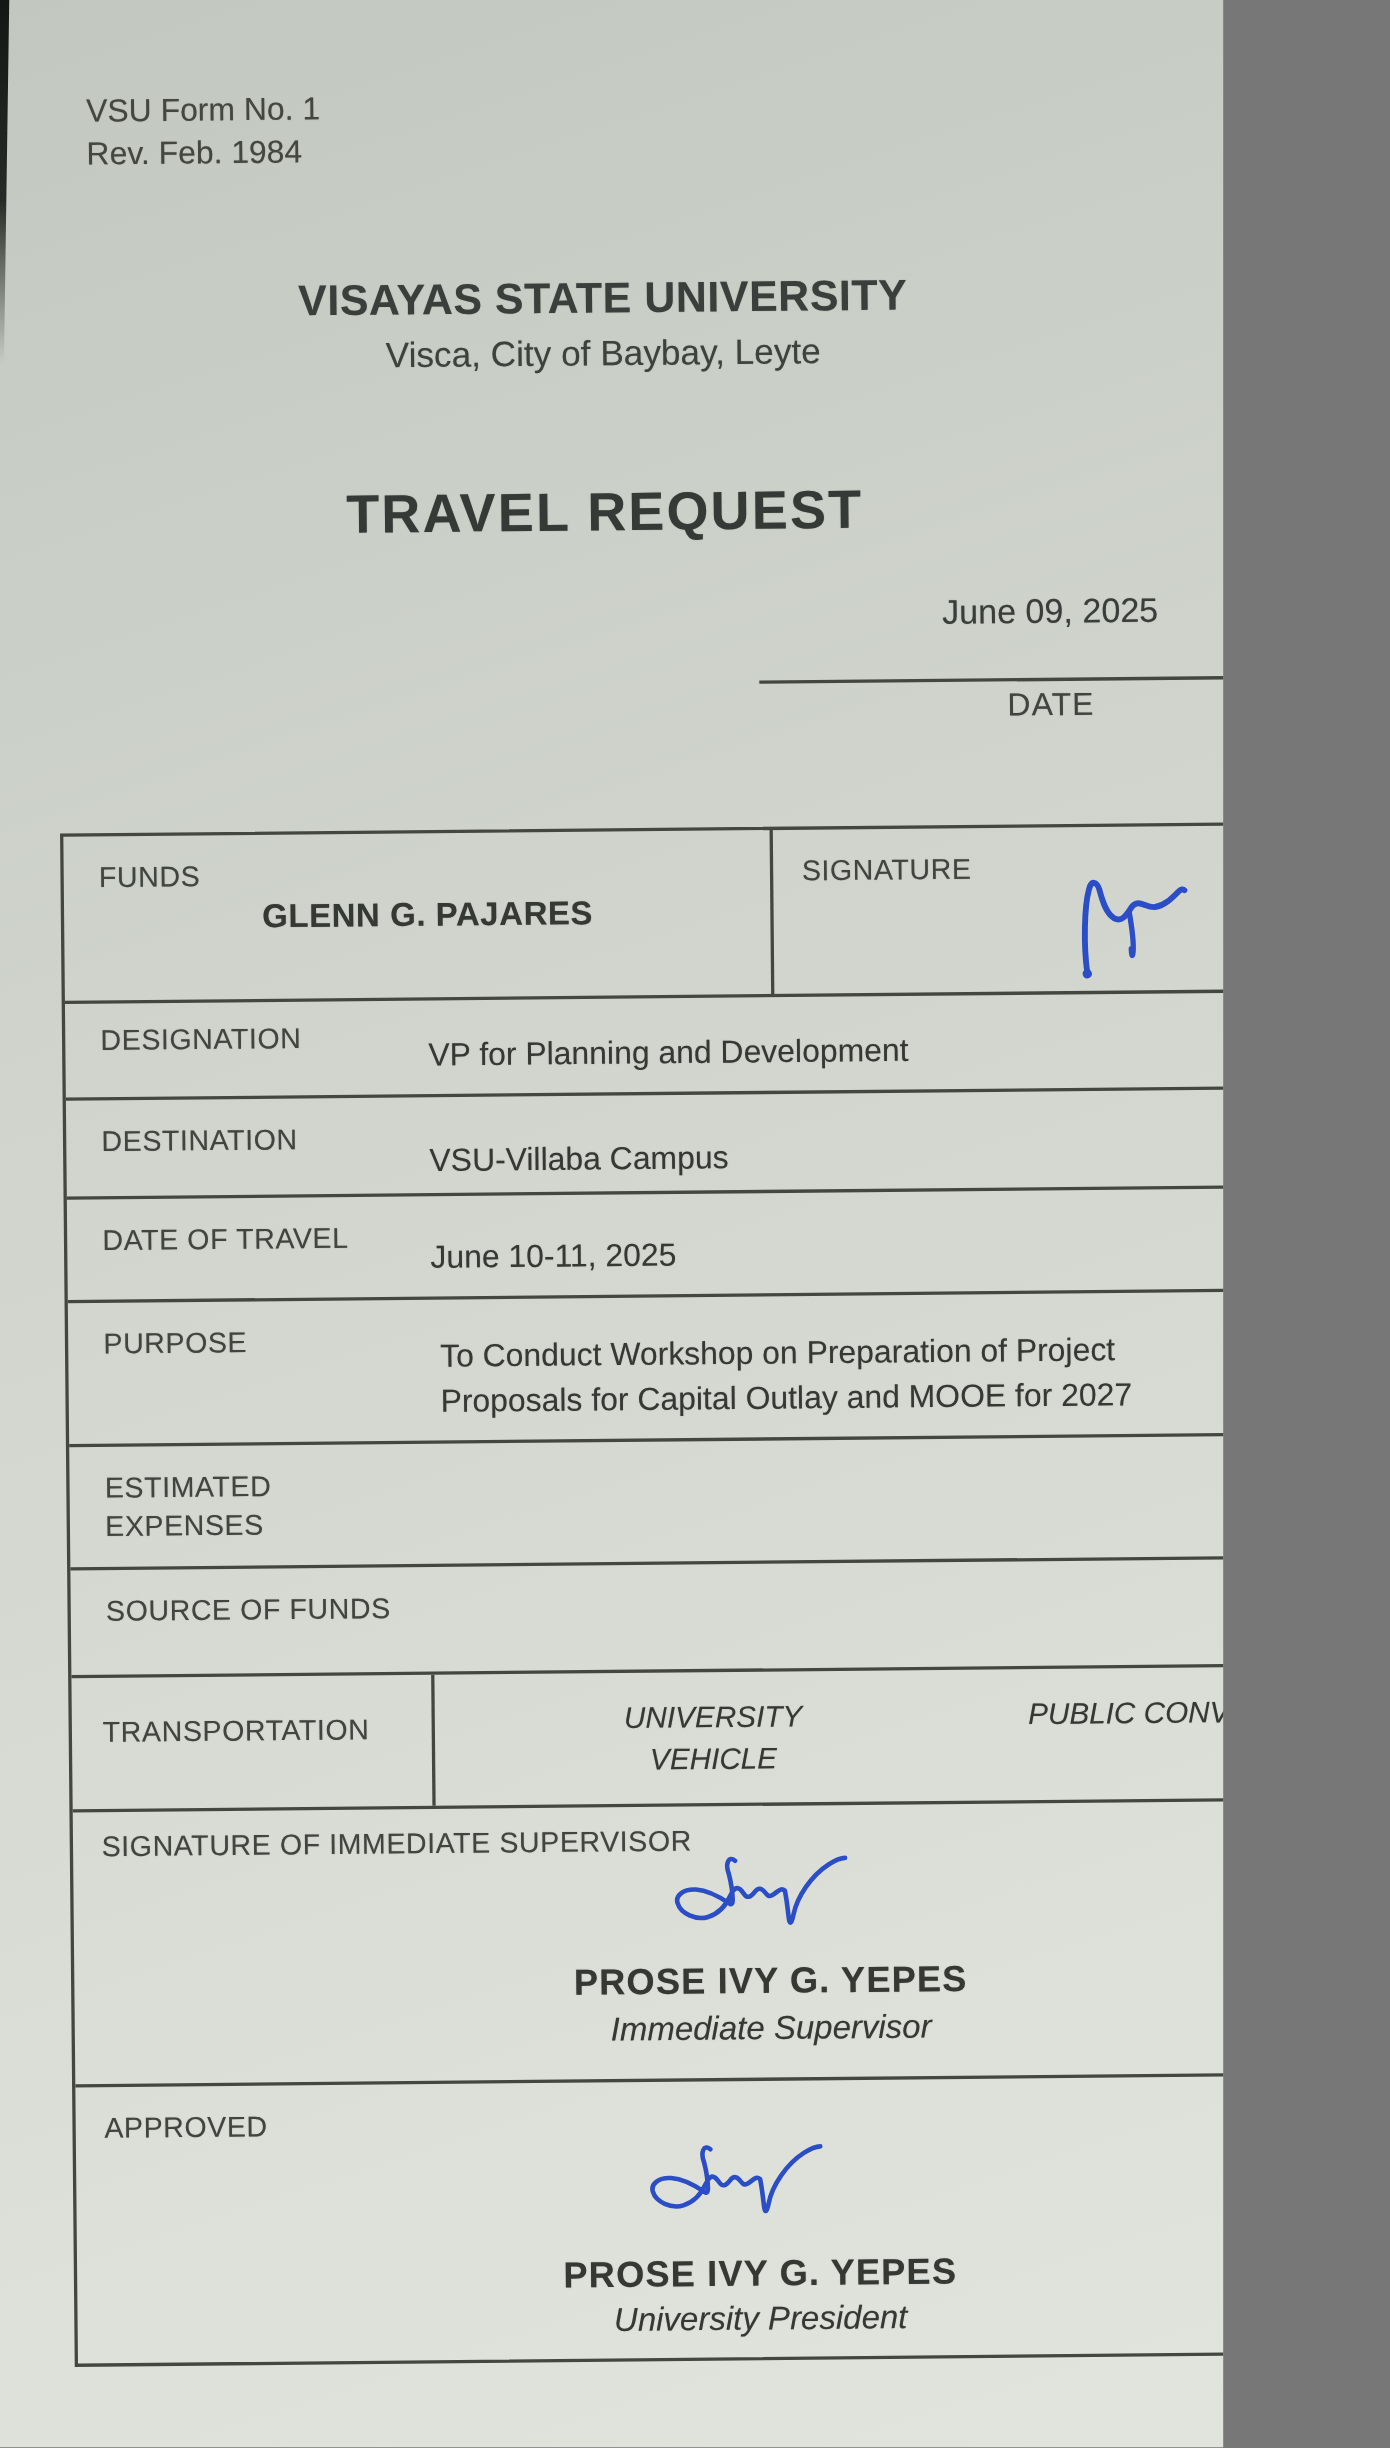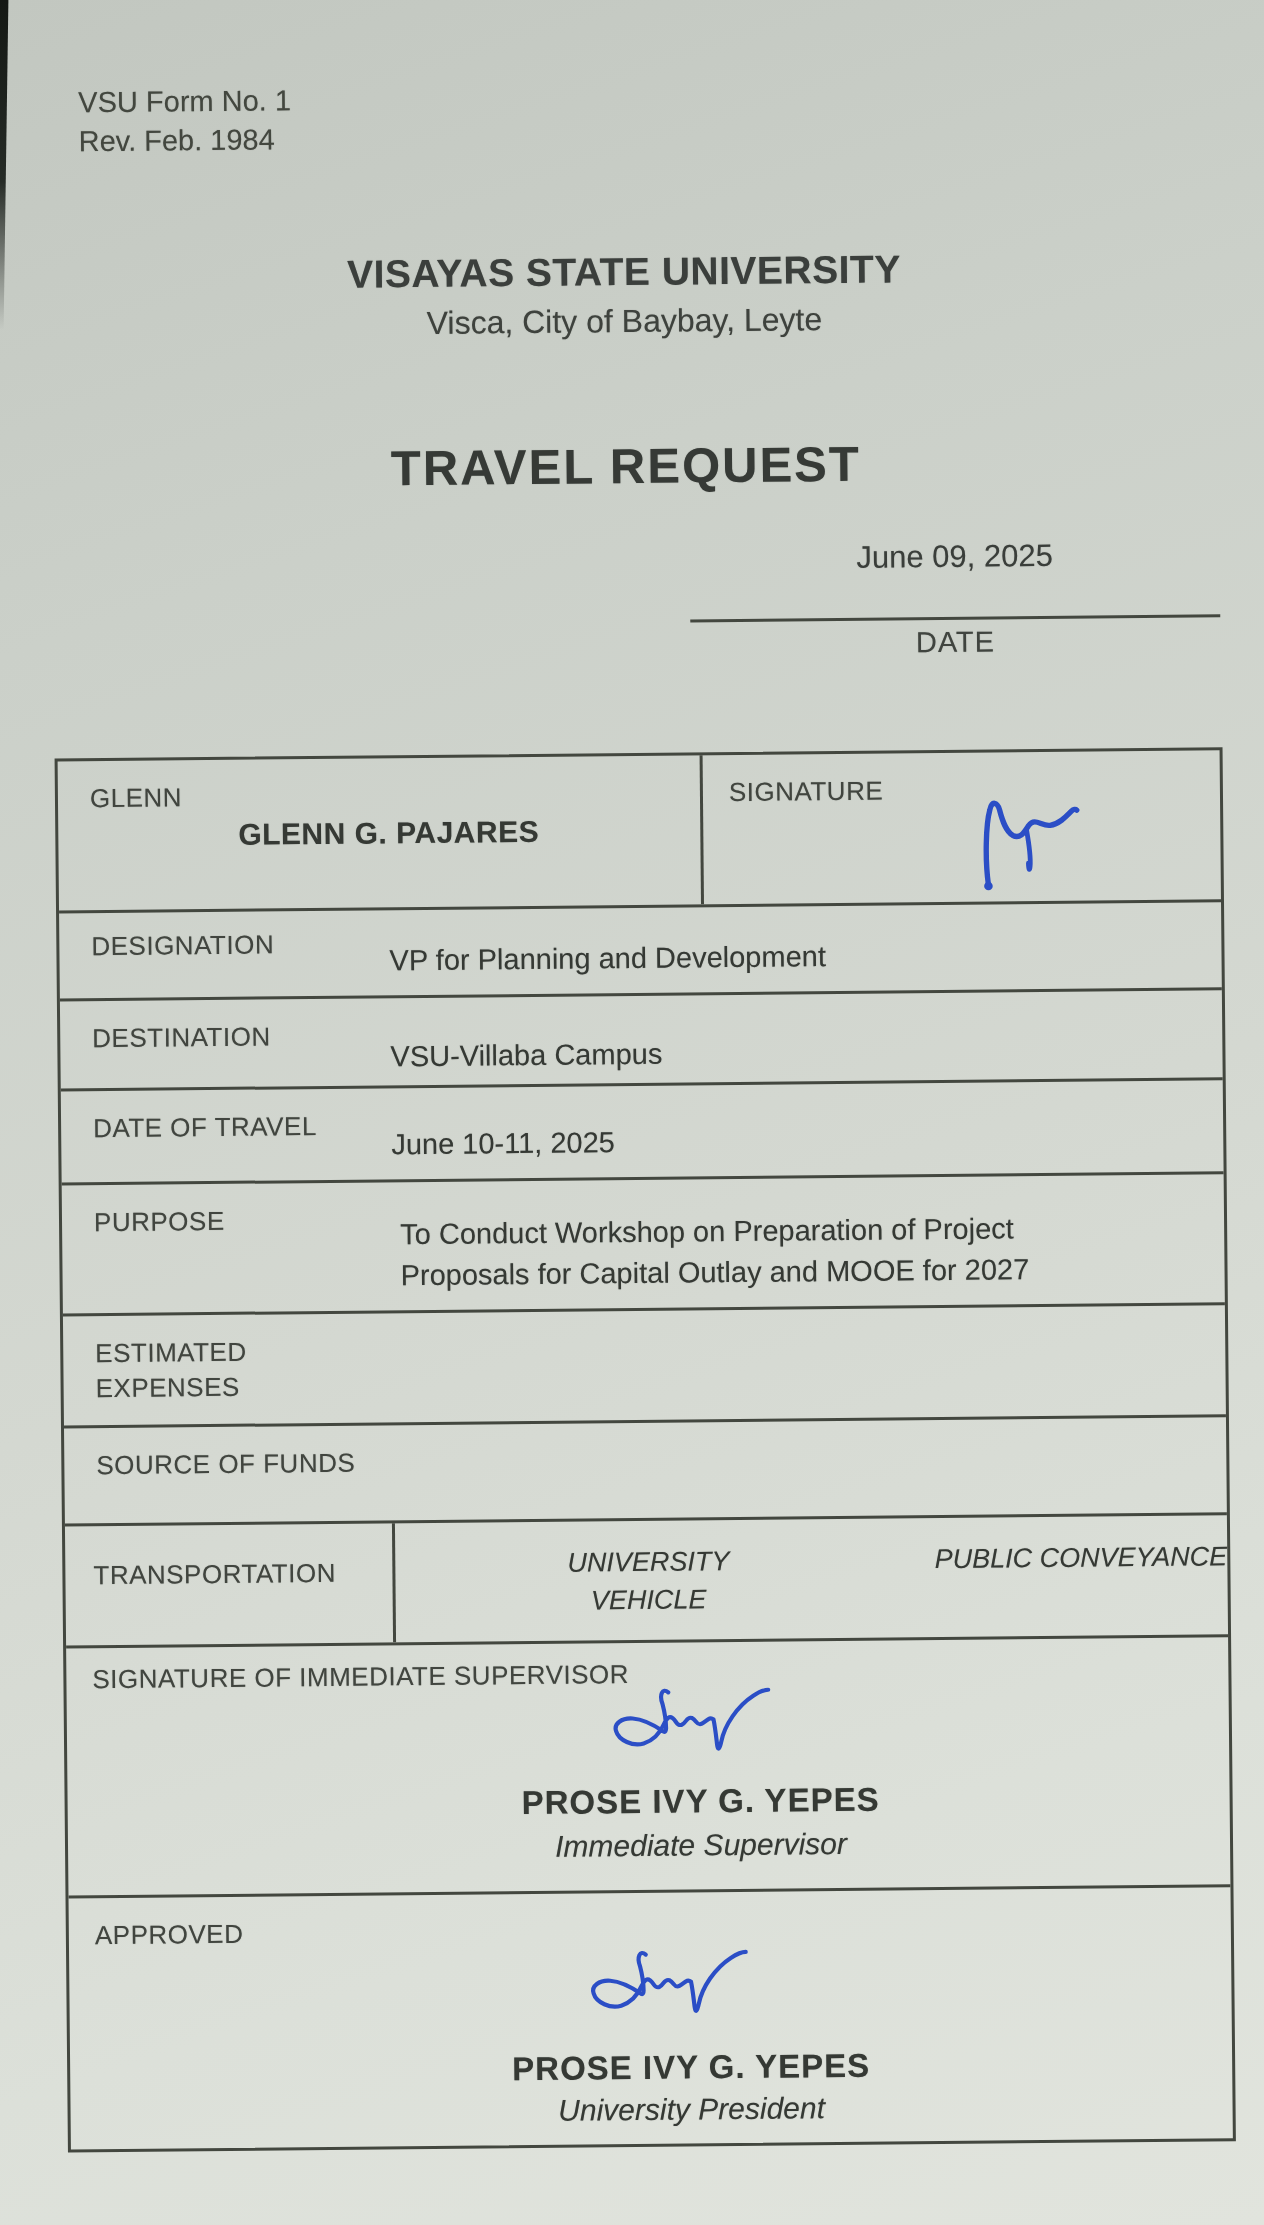--- a/index.html
+++ b/index.html
@@ -1,17 +1,17 @@
 <!DOCTYPE html>
 <html><head>
 <meta charset="utf-8">
 <style>
   html,body{margin:0;padding:0;background:#777;}
   .page{
-    position:relative;width:1264px;height:2225px;overflow:hidden;
+    position:relative;width:1112px;height:2225px;overflow:hidden;
     background:linear-gradient(162deg,#c2c7c0 0%,#cbd0c9 25%,#d4d8d1 55%,#dce0d9 80%,#e1e4dd 100%);
     font-family:"Liberation Sans","DejaVu Sans",sans-serif;color:#3b3f3c;
   }
   .content{position:absolute;inset:0;transform:rotate(-0.55deg);transform-origin:50% 50%;}
   .edge-sliver{position:absolute;left:0;top:0;width:12px;height:330px;
     background:linear-gradient(to bottom,#141814 0%,#262b26 55%,rgba(40,44,40,0) 100%);
     clip-path:polygon(0 0,70% 0,30% 100%,0 100%);}
   .soft{text-shadow:0 0 1px rgba(60,64,60,.4);}
   
   .form-no{position:absolute;left:88px;top:78px;font-size:29px;line-height:39px;color:#43473f;}
@@ -65,21 +65,21 @@
     <div class="date-block">
       <div class="date-value soft">June 09, 2025</div>
       <div class="date-line"></div>
       <div class="date-label soft">DATE</div>
     </div>
 
     <div class="form-table">
 
       <div class="trow r1">
         <div class="cell c-name">
-          <span class="lbl lbl-pad soft">GLENN</span>
+          <span class="lbl lbl-pad soft">FUNDS</span>
           <span class="val b soft" style="position:absolute;left:180px;top:58px;font-size:30px;letter-spacing:.5px;">GLENN G. PAJARES</span>
         </div>
         <div class="cell c-sig">
           <span class="lbl soft" style="position:absolute;left:26px;top:22px;">SIGNATURE</span>
           <svg class="sig" style="left:250px;top:24px;" width="140" height="118" viewBox="0 0 120 110">
             <path stroke-width="5" d="M 27 101 C 24 78 25 45 29 31 C 31 22 36 24 38 31 C 41 43 44 51 50 55 C 57 59 61 52 65 46 C 71 38 77 47 85 46 C 93 45 99 39 105 33 C 107 31 109 31 110 32"></path>
             <path stroke-width="4.5" d="M 63 50 C 65 62 67 74 66 84 C 65.5 89 64.5 87 64.5 81"></path>
             <circle cx="27" cy="102" r="4" fill="#2b4ec6" stroke="none"></circle>
           </svg>
         </div>

